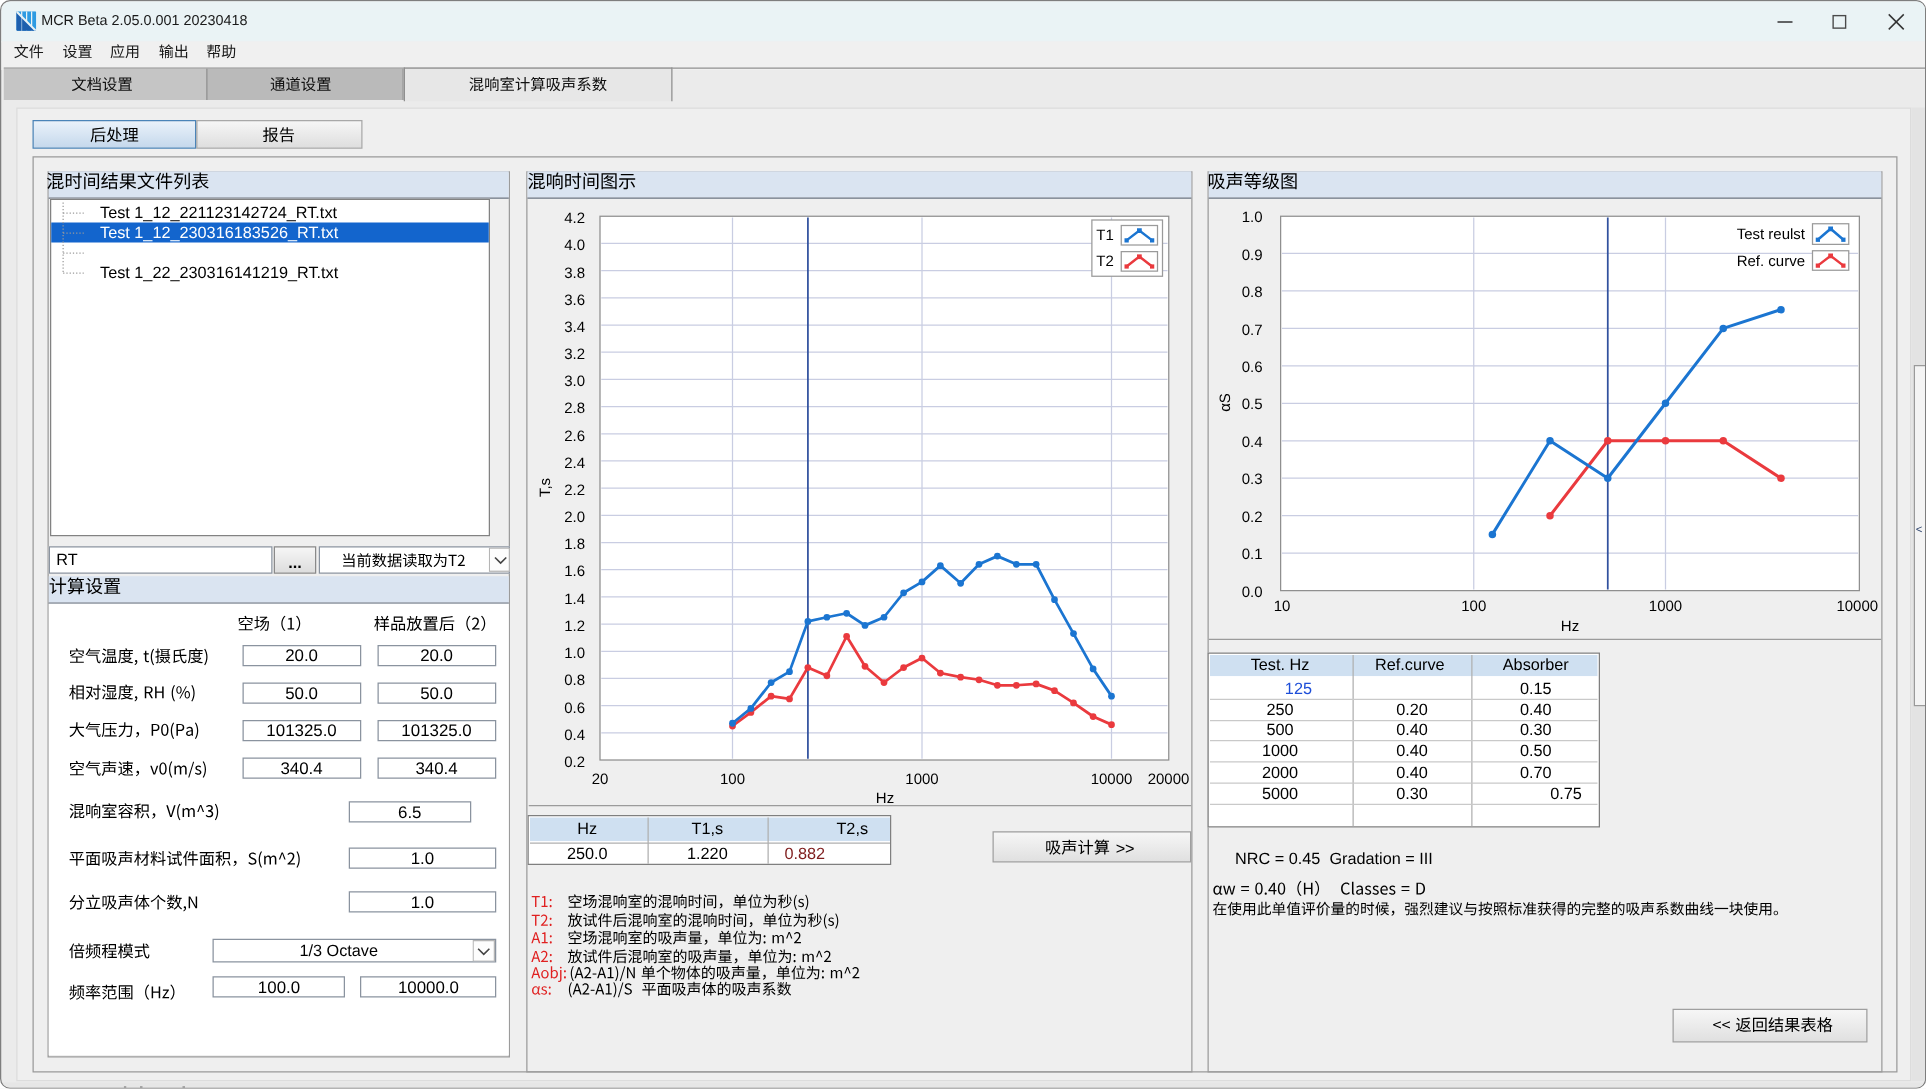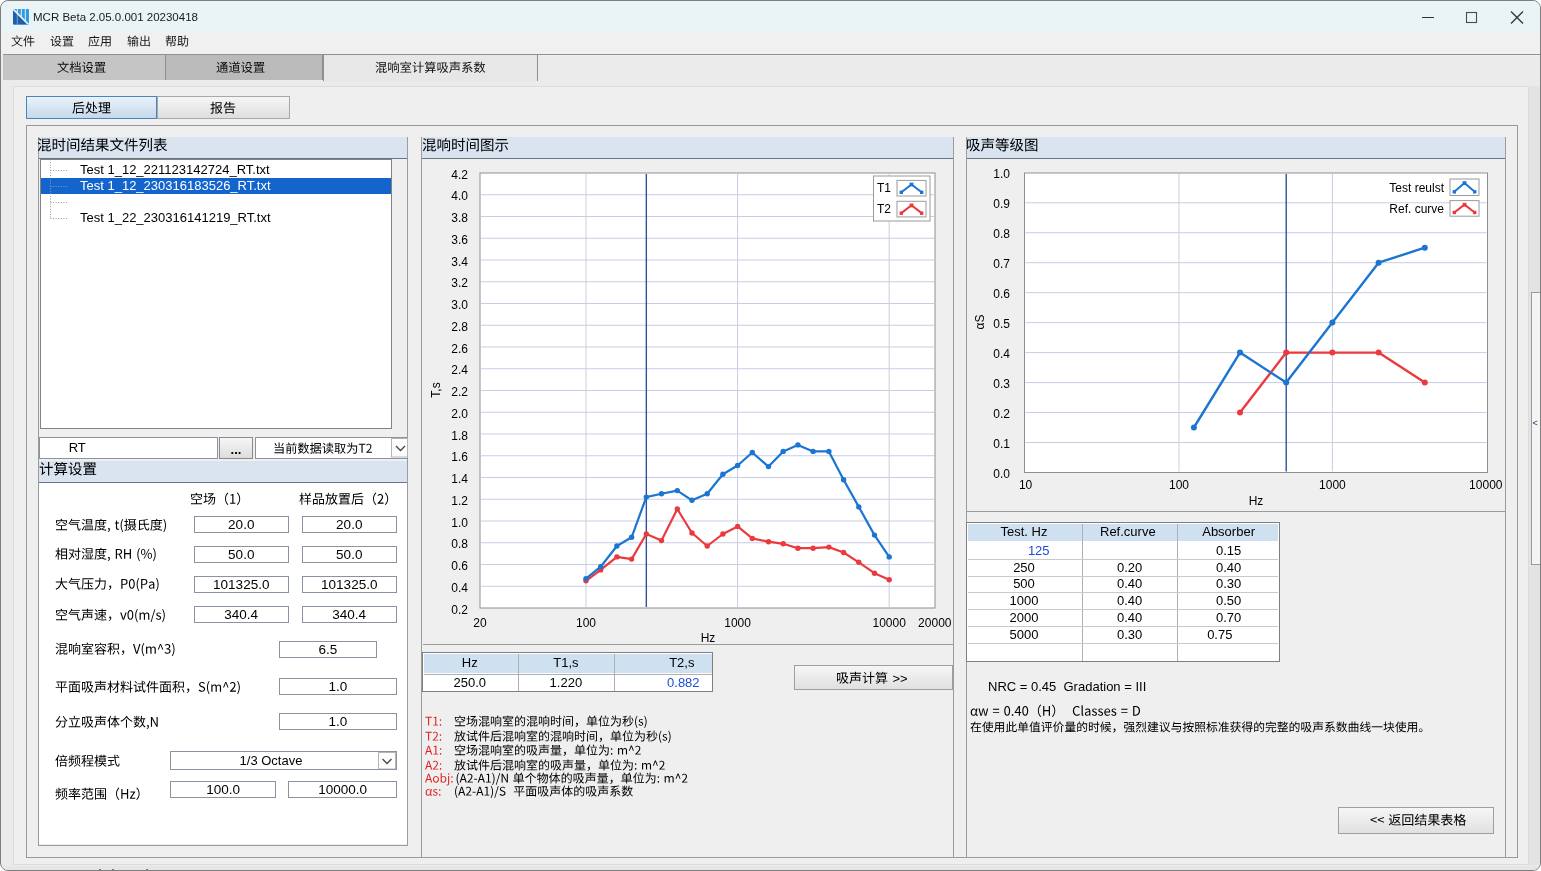--- a/index.html
+++ b/index.html
@@ -145,21 +145,21 @@
     <svg style="position:absolute;left:44px;top:160px" width="36" height="70">
       <g stroke="#9a9a9a" stroke-width="1" stroke-dasharray="1 1.6">
         <line x1="5.5" y1="1" x2="5.5" y2="57.5"></line>
         <line x1="5.5" y1="9.5" x2="22" y2="9.5"></line>
         <line x1="5.5" y1="25.5" x2="22" y2="25.5"></line>
         <line x1="5.5" y1="41.5" x2="22" y2="41.5"></line>
         <line x1="5.5" y1="57.5" x2="22" y2="57.5"></line>
       </g>
     </svg>
     <div style="position:absolute;left:38.0px;top:436.0px;width:179.0px;height:22.0px;background:#fff;border:1px solid #8a939f"></div>
-    <div style="position:absolute;left:44.0px;top:437.2px;width:40.8px;font:normal 13.0px 'Liberation Sans',sans-serif;color:#000;text-align:right;line-height:19.5px;letter-spacing:0px;white-space:pre">RT</div>
+    <div style="position:absolute;left:44.0px;top:437.2px;width:40.8px;font:normal 13.0px 'Liberation Sans',sans-serif;color:#000;text-align:left;line-height:19.5px;letter-spacing:0px;white-space:pre">RT</div>
     <div style="position:absolute;left:218.0px;top:436.0px;width:34.0px;height:22.0px;background:linear-gradient(#f6f6f6,#ddd);border:1px solid #8a8a8a"></div>
     <div style="position:absolute;left:209.4px;top:439.2px;width:51.2px;font:bold 13.0px 'Liberation Sans',sans-serif;color:#000;text-align:center;line-height:19.5px;letter-spacing:0px;white-space:pre">...</div>
     <div style="position:absolute;left:254.0px;top:436.0px;width:153.0px;height:22.0px;background:#fff;border:1px solid #8a939f"></div>
     <svg class="t " style="left:272.3px;top:438.8px" width="101" height="19">
       <g fill="#000" transform="translate(0 12.81)">
         <use href="#q33" transform="translate(0.00 0) scale(0.012200)"></use>
         <use href="#q34" transform="translate(12.20 0) scale(0.012200)"></use>
         <use href="#q21" transform="translate(24.40 0) scale(0.012200)"></use>
         <use href="#q35" transform="translate(36.60 0) scale(0.012200)"></use>
         <use href="#q36" transform="translate(48.80 0) scale(0.012200)"></use>
@@ -484,21 +484,21 @@
     <div style="position:absolute;left:422.5px;top:652.5px;width:288.0px;height:19.0px;background:#cfe0f1"></div>
     <div style="position:absolute;left:422.5px;top:671.5px;width:288.0px;height:1.5px;background:#fff"></div>
     <div style="position:absolute;left:422.5px;top:673.0px;width:288.0px;height:0.0px;border-top:1px solid #b0b0b0"></div>
     <div style="position:absolute;left:516.6px;top:652.5px;width:1.0px;height:37.0px;background:#b0b0b0"></div>
     <div style="position:absolute;left:613.3px;top:652.5px;width:1.0px;height:37.0px;background:#b0b0b0"></div>
     <div style="position:absolute;left:448.4px;top:652.2px;width:40.8px;font:normal 13.0px 'Liberation Sans',sans-serif;color:#000;text-align:center;line-height:19.5px;letter-spacing:0px;white-space:pre">Hz</div>
     <div style="position:absolute;left:534.1px;top:652.2px;width:61.6px;font:normal 13.0px 'Liberation Sans',sans-serif;color:#000;text-align:center;line-height:19.5px;letter-spacing:0px;white-space:pre">T1,s</div>
     <div style="position:absolute;left:650px;top:652.2px;width:61.6px;font:normal 13.0px 'Liberation Sans',sans-serif;color:#000;text-align:center;line-height:19.5px;letter-spacing:0px;white-space:pre">T2,s</div>
     <div style="position:absolute;left:432.8px;top:671.8px;width:72.0px;font:normal 13.0px 'Liberation Sans',sans-serif;color:#000;text-align:center;line-height:19.5px;letter-spacing:0px;white-space:pre">250.0</div>
     <div style="position:absolute;left:528.9px;top:671.8px;width:72.0px;font:normal 13.0px 'Liberation Sans',sans-serif;color:#000;text-align:center;line-height:19.5px;letter-spacing:0px;white-space:pre">1.220</div>
-    <div style="position:absolute;left:626.6px;top:671.8px;width:72.0px;font:normal 13.0px 'Liberation Sans',sans-serif;color:#1d4ed8;text-align:right;line-height:19.5px;letter-spacing:0px;white-space:pre">0.882</div>
+    <div style="position:absolute;left:626.6px;top:671.8px;width:72.0px;font:normal 13.0px 'Liberation Sans',sans-serif;color:#7f1d1d;text-align:left;line-height:19.5px;letter-spacing:0px;white-space:pre">0.882</div>
     <div style="position:absolute;left:793.0px;top:664.0px;width:159.0px;height:25.0px;background:linear-gradient(#f6f6f6,#e0e0e0);border:1px solid #9f9f9f"></div>
     <svg class="t " style="left:835.0px;top:667.7px" width="54" height="20">
       <g fill="#000" transform="translate(0 13.65)">
         <use href="#q18" transform="translate(0.00 0) scale(0.013000)"></use>
         <use href="#q19" transform="translate(13.00 0) scale(0.013000)"></use>
         <use href="#q16" transform="translate(26.00 0) scale(0.013000)"></use>
         <use href="#q17" transform="translate(39.00 0) scale(0.013000)"></use>
       </g>
     </svg>
     <div style="position:absolute;left:891.5px;top:667.8px;width:40.8px;font:normal 13.0px 'Liberation Sans',sans-serif;color:#000;text-align:left;line-height:19.5px;letter-spacing:0px;white-space:pre">&gt;&gt;</div>
@@ -771,21 +771,21 @@
     <div style="position:absolute;left:1097.8px;top:573.2px;width:61.6px;font:normal 13.0px 'Liberation Sans',sans-serif;color:#000;text-align:center;line-height:19.5px;letter-spacing:0px;white-space:pre">0.40</div>
     <div style="position:absolute;left:1196.8px;top:573.2px;width:61.6px;font:normal 13.0px 'Liberation Sans',sans-serif;color:#000;text-align:center;line-height:19.5px;letter-spacing:0px;white-space:pre">0.30</div>
     <div style="position:absolute;left:992.2px;top:590.2px;width:61.6px;font:normal 13.0px 'Liberation Sans',sans-serif;color:#000;text-align:center;line-height:19.5px;letter-spacing:0px;white-space:pre">1000</div>
     <div style="position:absolute;left:1097.8px;top:590.2px;width:61.6px;font:normal 13.0px 'Liberation Sans',sans-serif;color:#000;text-align:center;line-height:19.5px;letter-spacing:0px;white-space:pre">0.40</div>
     <div style="position:absolute;left:1196.8px;top:590.2px;width:61.6px;font:normal 13.0px 'Liberation Sans',sans-serif;color:#000;text-align:center;line-height:19.5px;letter-spacing:0px;white-space:pre">0.50</div>
     <div style="position:absolute;left:992.2px;top:607.2px;width:61.6px;font:normal 13.0px 'Liberation Sans',sans-serif;color:#000;text-align:center;line-height:19.5px;letter-spacing:0px;white-space:pre">2000</div>
     <div style="position:absolute;left:1097.8px;top:607.2px;width:61.6px;font:normal 13.0px 'Liberation Sans',sans-serif;color:#000;text-align:center;line-height:19.5px;letter-spacing:0px;white-space:pre">0.40</div>
     <div style="position:absolute;left:1196.8px;top:607.2px;width:61.6px;font:normal 13.0px 'Liberation Sans',sans-serif;color:#000;text-align:center;line-height:19.5px;letter-spacing:0px;white-space:pre">0.70</div>
     <div style="position:absolute;left:992.2px;top:624.2px;width:61.6px;font:normal 13.0px 'Liberation Sans',sans-serif;color:#000;text-align:center;line-height:19.5px;letter-spacing:0px;white-space:pre">5000</div>
     <div style="position:absolute;left:1097.8px;top:624.2px;width:61.6px;font:normal 13.0px 'Liberation Sans',sans-serif;color:#000;text-align:center;line-height:19.5px;letter-spacing:0px;white-space:pre">0.30</div>
-    <div style="position:absolute;left:1188px;top:624.2px;width:61.6px;font:normal 13.0px 'Liberation Sans',sans-serif;color:#000;text-align:center;line-height:19.5px;letter-spacing:0px;white-space:pre">0.75</div>
+    <div style="position:absolute;left:1221px;top:624.2px;width:61.6px;font:normal 13.0px 'Liberation Sans',sans-serif;color:#000;text-align:center;line-height:19.5px;letter-spacing:0px;white-space:pre">0.75</div>
     <div style="position:absolute;left:987.0px;top:676.2px;width:300.8px;font:normal 13.0px 'Liberation Sans',sans-serif;color:#000;text-align:left;line-height:19.5px;letter-spacing:0px;white-space:pre">NRC = 0.45  Gradation = III</div>
     <svg class="t " style="left:969.0px;top:701.2px" width="172" height="20">
       <g fill="#000" transform="translate(0 13.65)">
         <use href="#q115" transform="translate(0.00 0) scale(0.013000)"></use>
         <use href="#q118" transform="translate(8.12 0) scale(0.013000)"></use>
         <use href="#q119" transform="translate(22.45 0) scale(0.013000)"></use>
         <use href="#q69" transform="translate(33.57 0) scale(0.013000)"></use>
         <use href="#q120" transform="translate(40.78 0) scale(0.013000)"></use>
         <use href="#q121" transform="translate(44.40 0) scale(0.013000)"></use>
         <use href="#q69" transform="translate(51.61 0) scale(0.013000)"></use>

